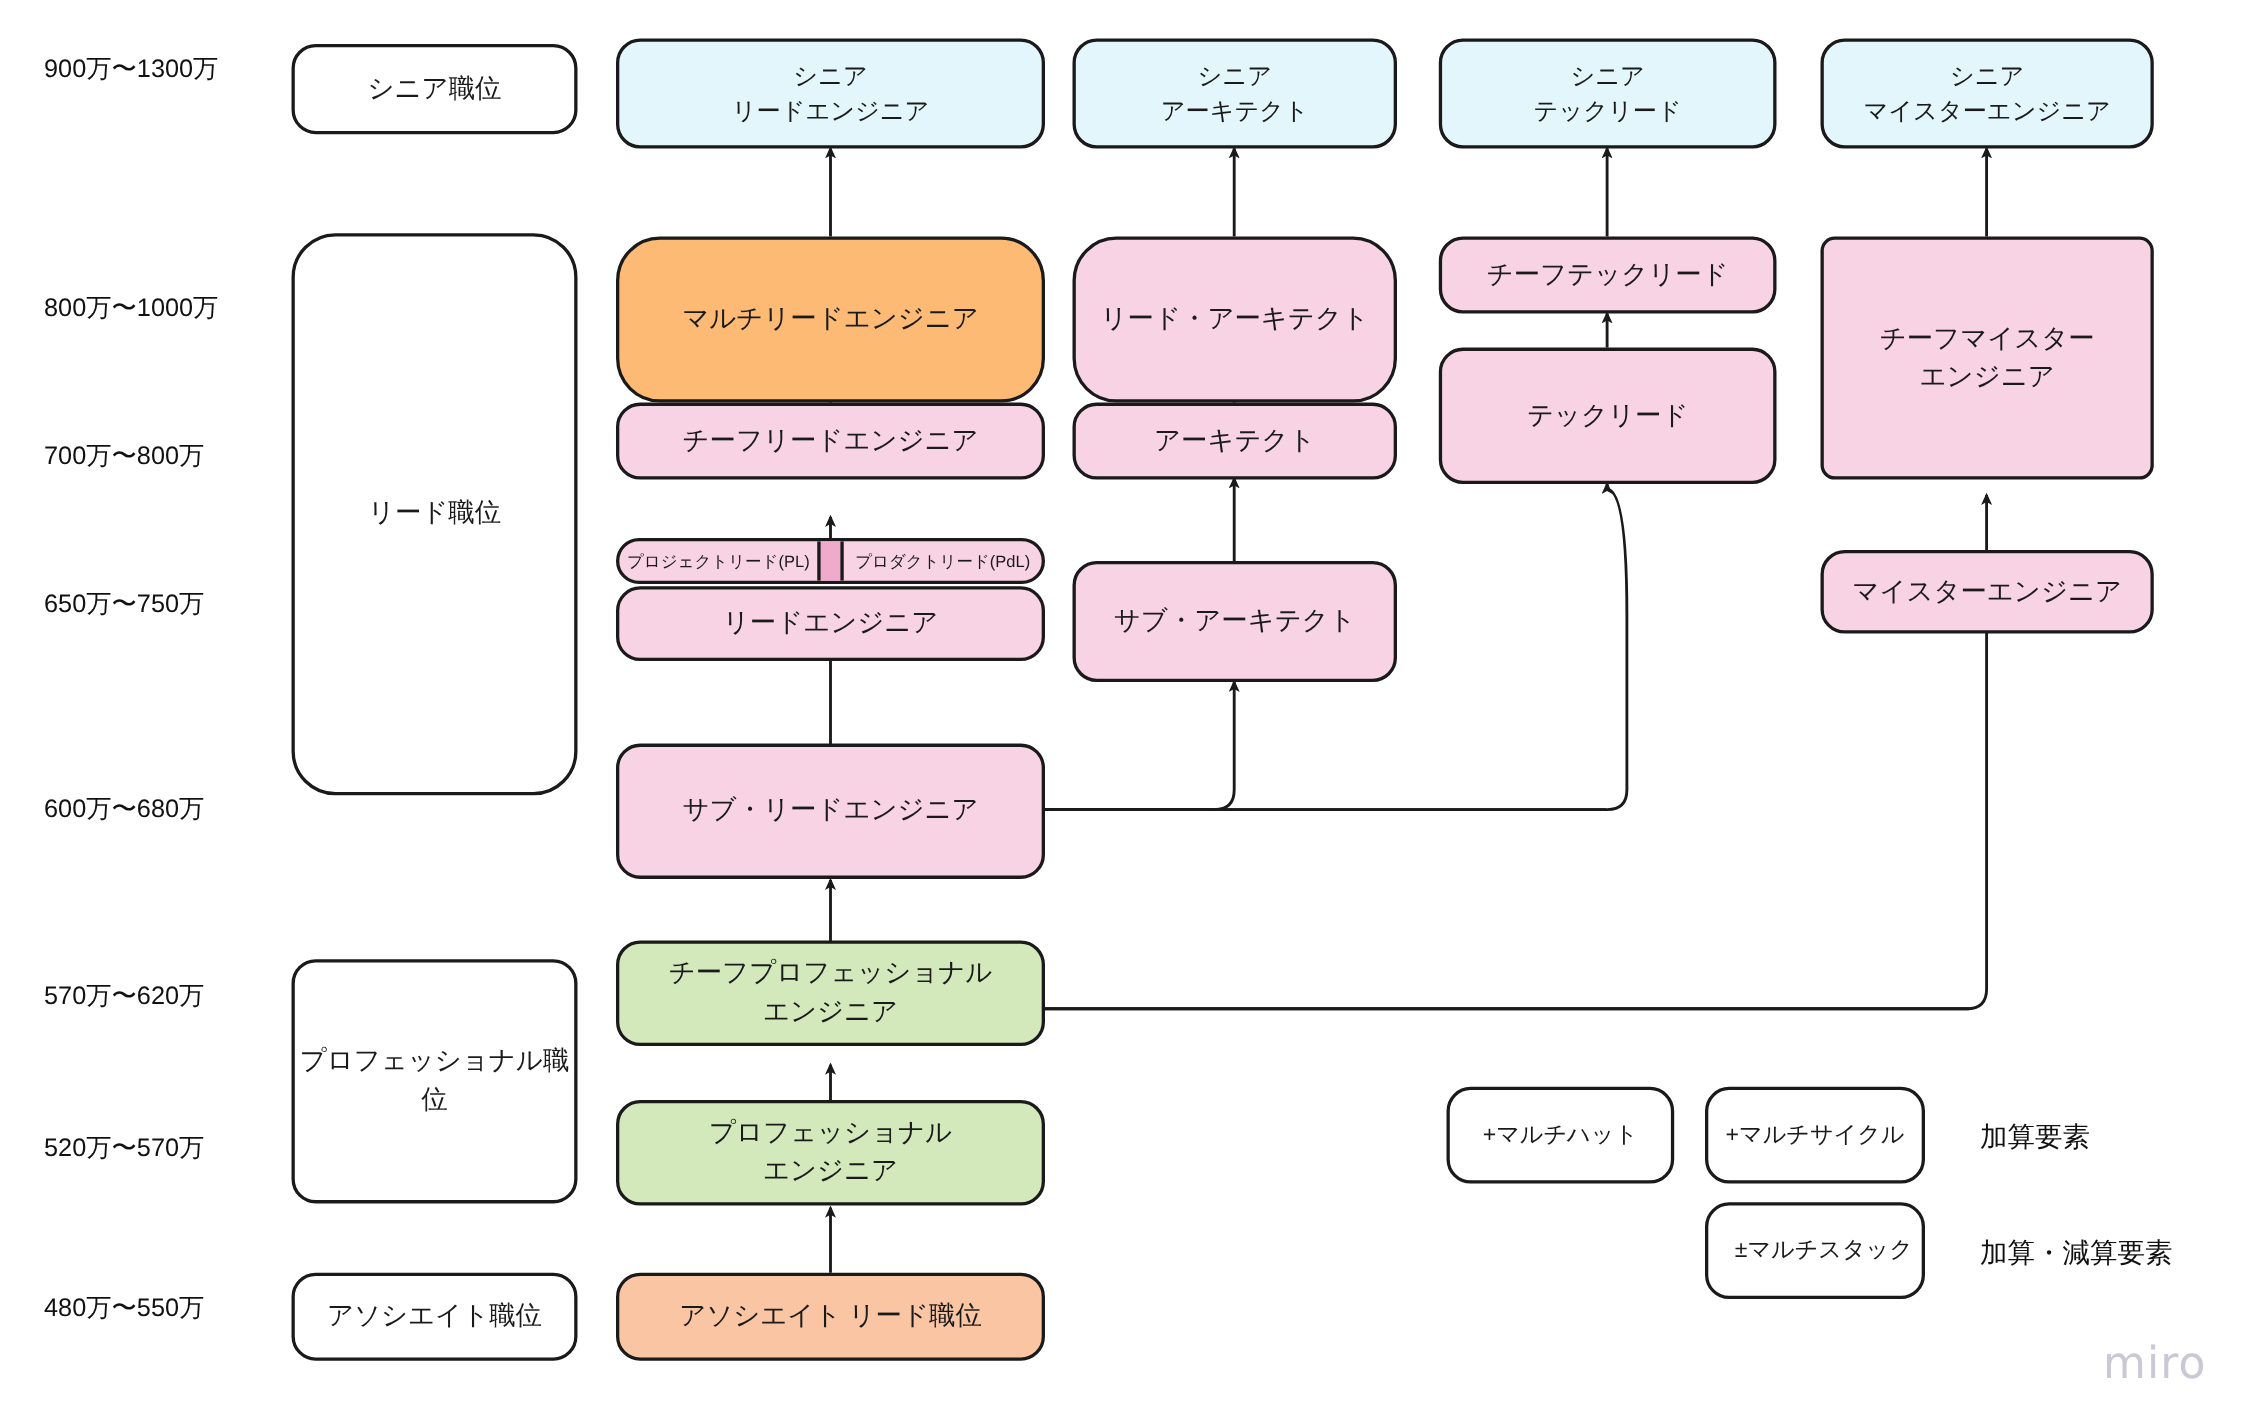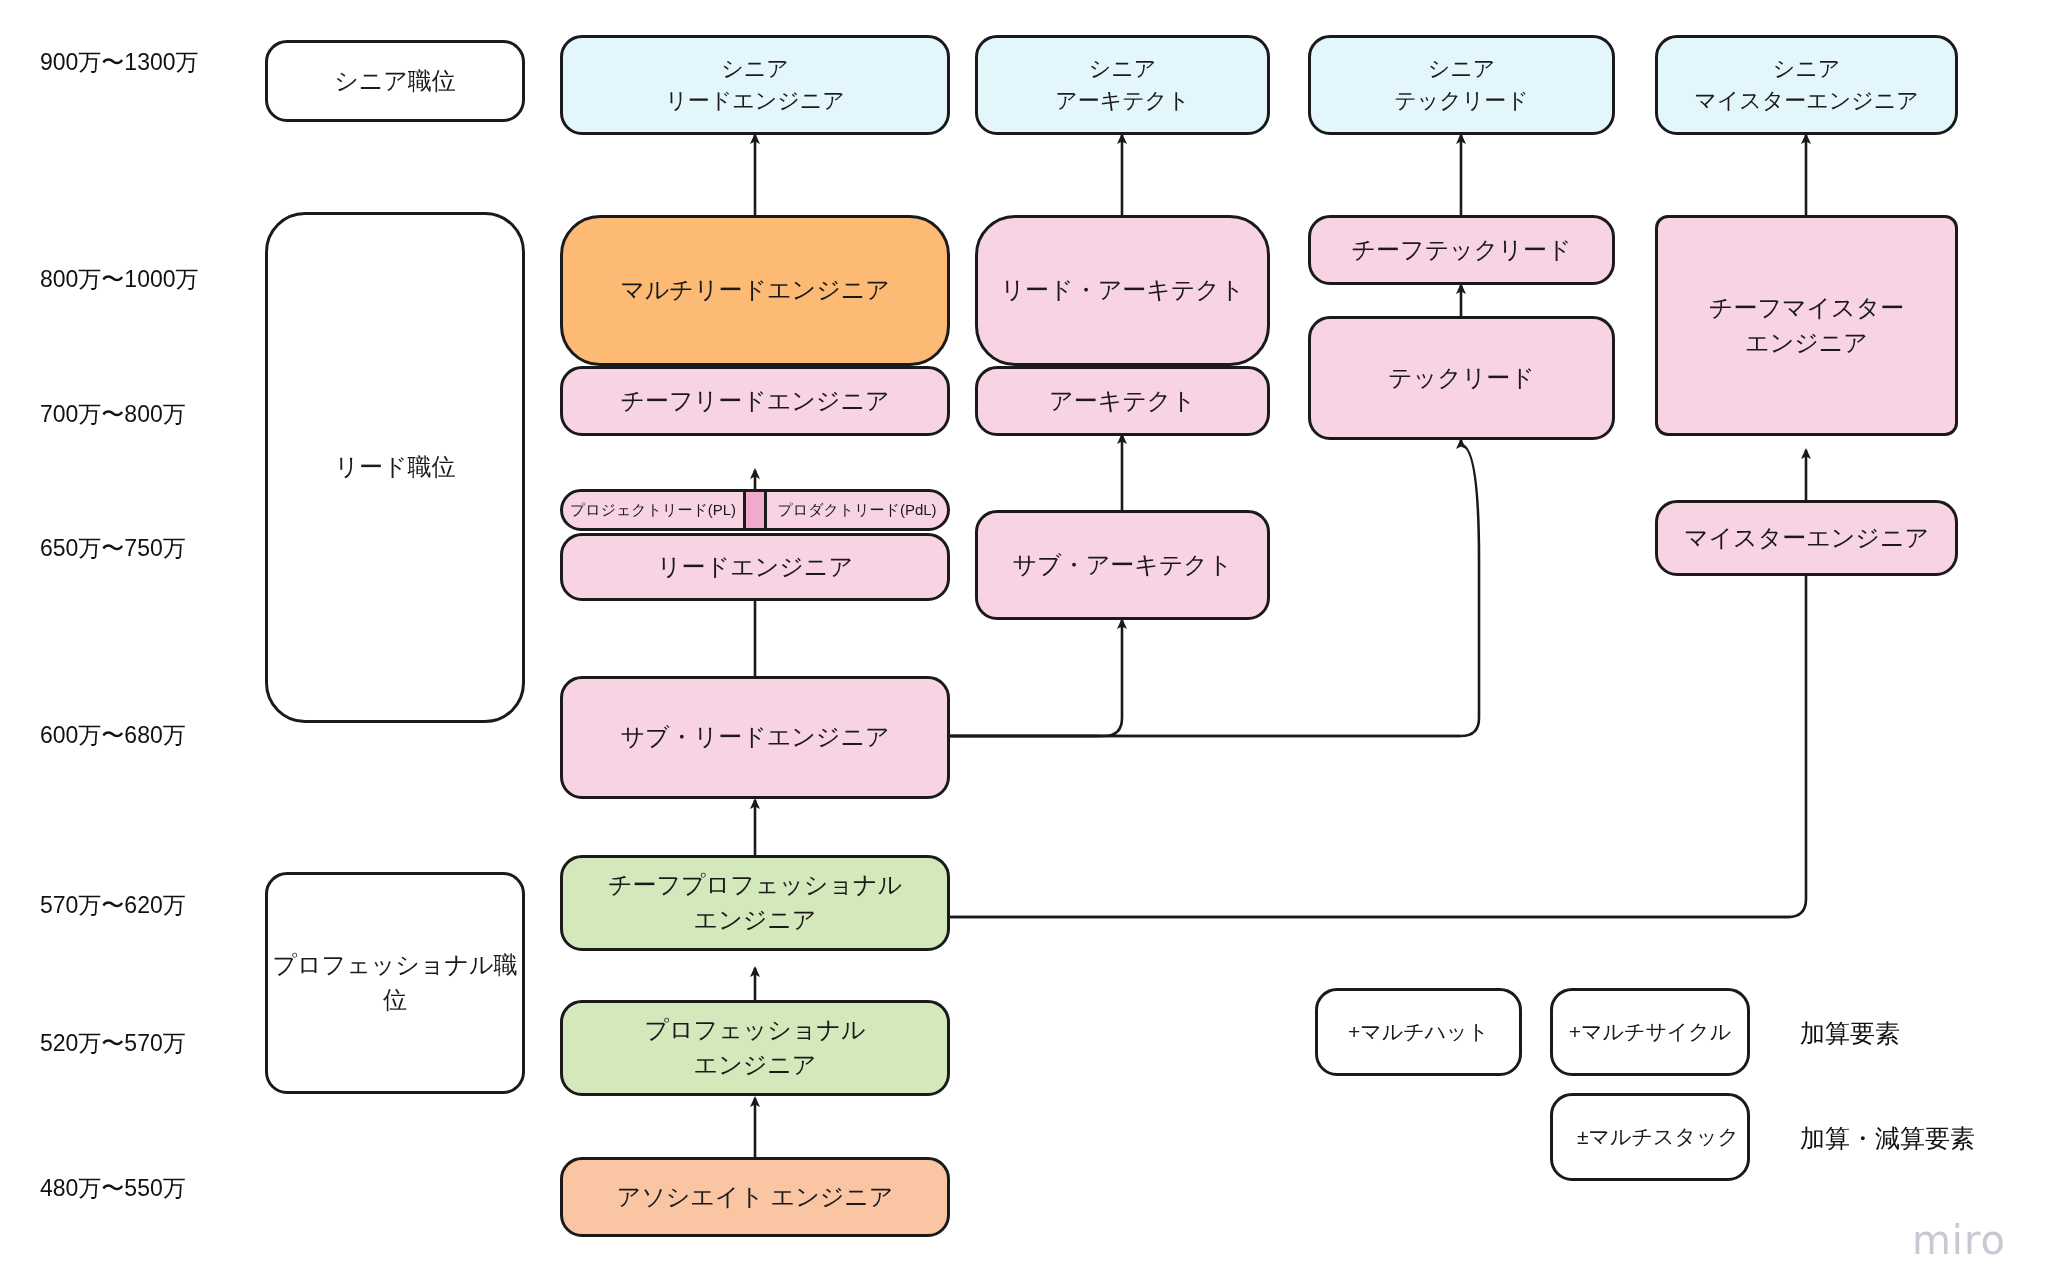--- a/index.html
+++ b/index.html
@@ -148,20 +148,23 @@
   </div>
 
   <div class="node round-xl fs-24" style="left:265px; top:212px; width:260px; height:511px;">
     <span>リード職位</span>
   </div>
 
   <div class="node round-lg fs-24" style="left:265px; top:872px; width:260px; height:222px;">
     <span>プロフェッショナル職位</span>
   </div>
 
+  <div class="node round-lg fs-24" style="left:265px; top:1157px; width:260px; height:80px;">
+    <span>アソシエイト職位</span>
+  </div>
 
   <div class="node round-lg fs-22" style="left:560px; top:35px; width:390px; height:100px; background:#e3f6fb;">
     <div>
       <div>シニア</div>
       <div>リードエンジニア</div>
     </div>
   </div>
 
   <div class="node round-lg fs-22" style="left:975px; top:35px; width:295px; height:100px; background:#e3f6fb;">
     <div>
@@ -249,21 +252,21 @@
   </div>
 
   <div class="node round-lg fs-24" style="left:560px; top:1000px; width:390px; height:96px; background:#d3e9bc;">
     <div>
       <div>プロフェッショナル</div>
       <div>エンジニア</div>
     </div>
   </div>
 
   <div class="node round-lg fs-24" style="left:560px; top:1157px; width:390px; height:80px; background:#f9c5a3;">
-    <span>アソシエイト エンジニア</span>
+    <span>アソシエイト リード職位</span>
   </div>
 
   <div class="node round-lg fs-21" style="left:1315px; top:988px; width:207px; height:88px; background:#ffffff;">
     <span>+マルチハット</span>
   </div>
 
   <div class="node round-lg fs-21" style="left:1550px; top:988px; width:200px; height:88px; background:#ffffff;">
     <span>+マルチサイクル</span>
   </div>
 

